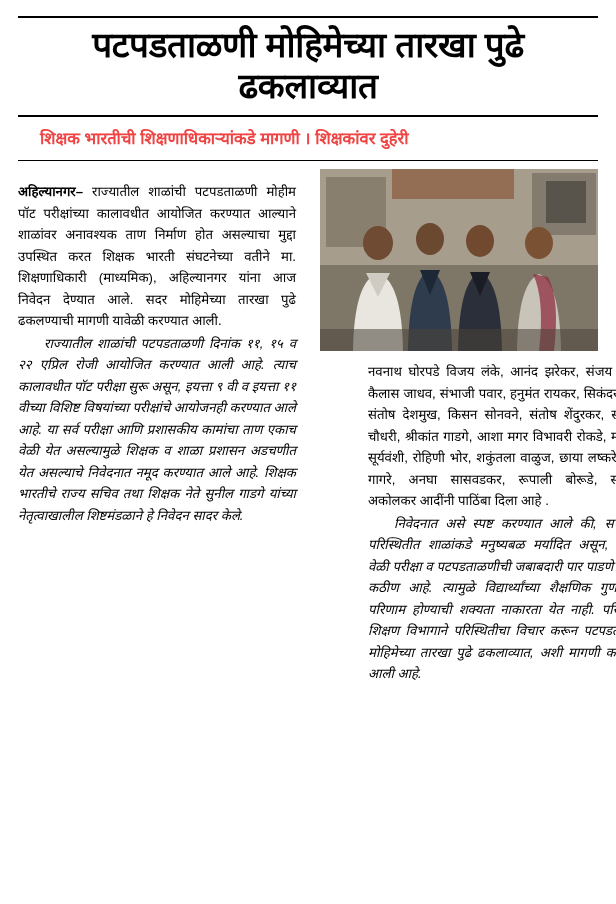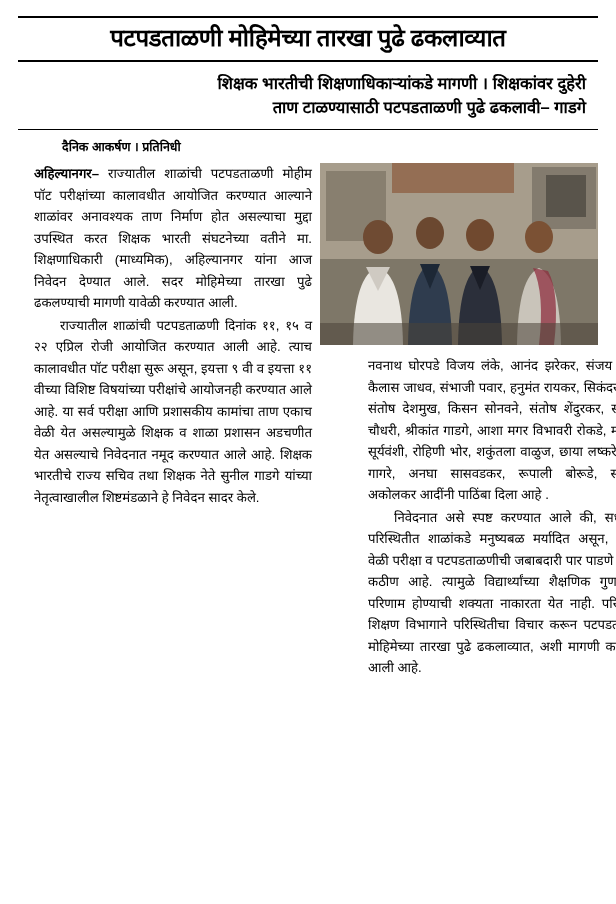--- a/index.html
+++ b/index.html
@@ -24,37 +24,36 @@
 
   
   .headline-wrap {
     border-top: 2px solid #000;
     border-bottom: 2px solid #000;
     padding: 6px 0 8px 0;
     margin-bottom: 10px;
   }
   .headline {
     font-family: "Liberation Sans", sans-serif;
-    font-size: 24px;
+    font-size: 35px;
     font-weight: bold;
     line-height: 1.18;
     letter-spacing: -0.3px;
     text-align: center;
     color: #000;
   }
 
   
   .subhead {
     font-size: 16.5px;
     font-weight: bold;
     line-height: 1.42;
-    color: #000000;
+    color: #ef4444;
     padding: 0 12px 0 22px;
     margin-bottom: 10px;
-    text-align: right;
   }
   .subhead .line2 {
     display: block;
   }
 
   .rule-thin {
     border-bottom: 1px solid #000;
     margin: 2px 0 8px 0;
   }
 
@@ -75,28 +74,29 @@
   .col {
     position: absolute;
     top: 0;
     width: 278px;
     font-size: 13.2px;
     line-height: 1.63;
     text-align: justify;
     text-justify: inter-word;
     color: #000;
   }
-  .col-left { left: 16px; }
+  .col-left { left: 0; margin-top: 12px; }
   .col-right { left: 302px; margin-left: 48px; }
 
   .col p {
     margin: 0 0 1px 0;
   }
   .col p.indent {
     text-indent: 26px;
+    font-style: italic;
   }
   .lead-in {
     font-weight: bold;
   }
 
   
   .photo {
     position: absolute;
     left: 302px;
     top: 0;
@@ -118,26 +118,24 @@
 <body>
 
 <div class="page">
 
   <div class="headline-wrap">
     <div class="headline">पटपडताळणी मोहिमेच्या तारखा पुढे ढकलाव्यात</div>
   </div>
 
   <div class="subhead">
     <span>शिक्षक भारतीची शिक्षणाधिकाऱ्यांकडे मागणी । शिक्षकांवर दुहेरी</span>
-    <span class="line2">ताण टाळण्यासाठी पटपडताळणी पुढे ढकलावी– गाडगे</span>
   </div>
 
   <div class="rule-thin"></div>
 
-  <div class="byline">दैनिक आकर्षण । प्रतिनिधी</div>
 
   <div class="columns">
 
     <div class="col col-left">
       <p><span class="lead-in">अहिल्यानगर–</span><span> राज्यातील शाळांची पटपडताळणी मोहीम पॉट परीक्षांच्या कालावधीत आयोजित करण्यात आल्याने शाळांवर अनावश्यक ताण निर्माण होत असल्याचा मुद्दा उपस्थित करत शिक्षक भारती संघटनेच्या वतीने मा. शिक्षणाधिकारी (माध्यमिक), अहिल्यानगर यांना आज निवेदन देण्यात आले. सदर मोहिमेच्या तारखा पुढे ढकलण्याची मागणी यावेळी करण्यात आली.</span></p>
       <p class="indent">राज्यातील शाळांची पटपडताळणी दिनांक ११, १५ व २२ एप्रिल रोजी आयोजित करण्यात आली आहे. त्याच कालावधीत पॉट परीक्षा सुरू असून, इयत्ता ९ वी व इयत्ता ११ वीच्या विशिष्ट विषयांच्या परीक्षांचे आयोजनही करण्यात आले आहे. या सर्व परीक्षा आणि प्रशासकीय कामांचा ताण एकाच वेळी येत असल्यामुळे शिक्षक व शाळा प्रशासन अडचणीत येत असल्याचे निवेदनात नमूद करण्यात आले आहे. शिक्षक भारतीचे राज्य सचिव तथा शिक्षक नेते सुनील गाडगे यांच्या नेतृत्वाखालील शिष्टमंडळाने हे निवेदन सादर केले.</p>
     </div>
 
     <div class="photo">
       <svg width="278" height="182" viewBox="0 0 278 182">

